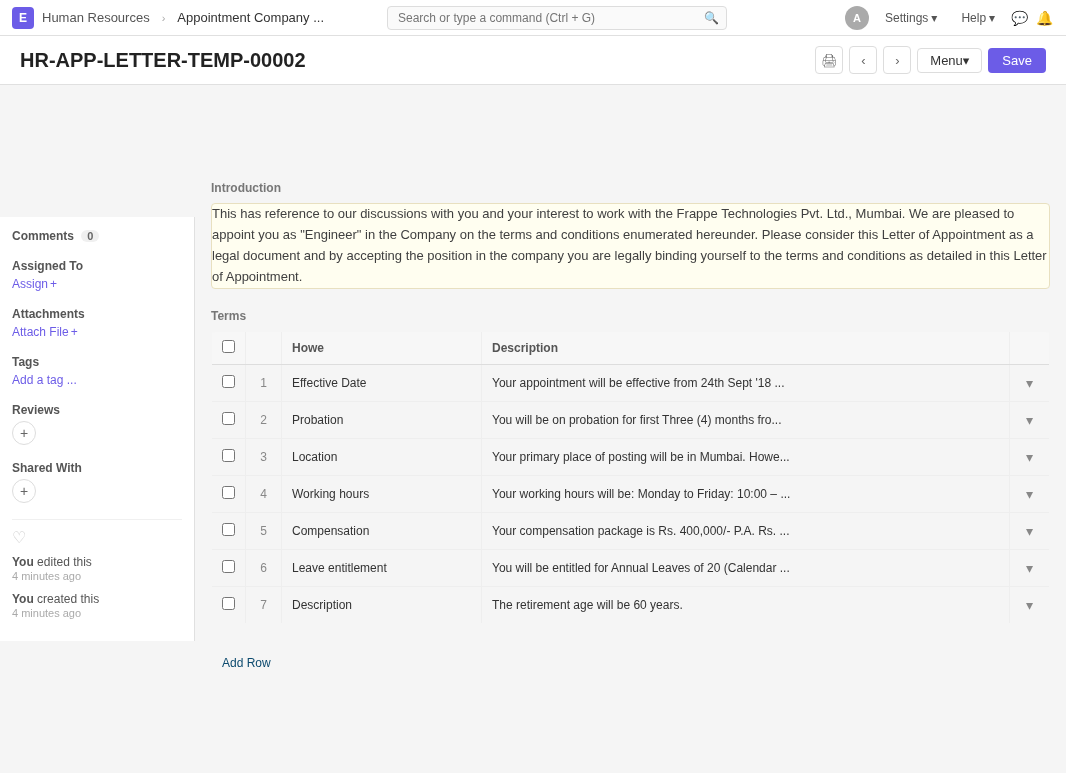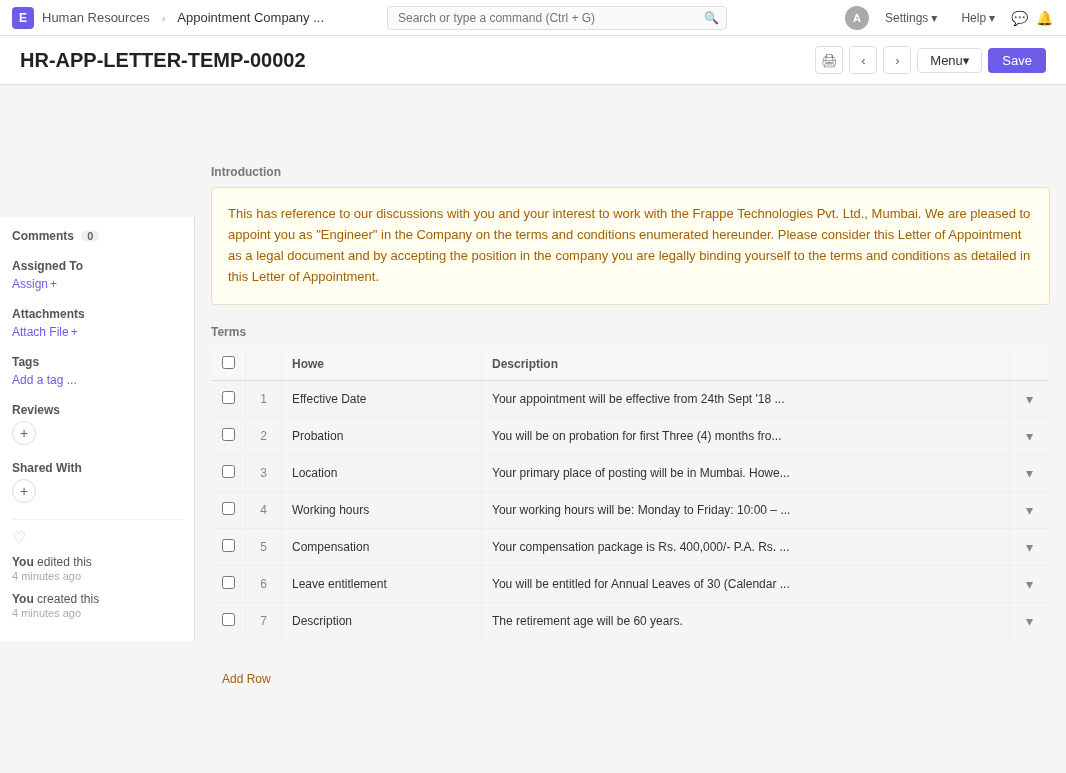--- a/index.html
+++ b/index.html
@@ -90,21 +90,21 @@
 
     
     .main-content { flex: 1; overflow-y: auto; padding: 16px; }
 
     
     .section-title { font-size: 12px; font-weight: 600; color: #777; margin-bottom: 8px; text-transform: none; }
 
     
     .intro-box {
       background: #fffef0; border: 1px solid #e8e0c0; border-radius: 4px;
-      padding: 16px; margin-bottom: 20px; font-size: 13px; line-height: 1.6; color: #a16207;
+      padding: 0; margin-bottom: 20px; font-size: 13px; line-height: 1.6; color: #404040;
     }
 
     
     .terms-section {}
     .terms-table { width: 100%; border-collapse: collapse; border: 1px solid #ddd; border-radius: 4px; overflow: hidden; }
     .terms-table th {
       background: #f7f7f7; text-align: left; padding: 8px 10px; font-size: 12px; font-weight: 600;
       color: #555; border-bottom: 1px solid #ddd; border-right: 1px solid #eee;
     }
     .terms-table th:last-child { border-right: none; }
@@ -115,21 +115,21 @@
     .terms-table td:last-child { border-right: none; }
     .terms-table tr:last-child td { border-bottom: none; }
     .terms-table .col-check { width: 28px; text-align: center; }
     .terms-table .col-num { width: 36px; text-align: center; color: #888; }
     .terms-table .col-title { width: 200px; }
     .terms-table .col-desc { }
     .terms-table .col-action { width: 36px; text-align: center; }
     .expand-btn { background: none; border: none; cursor: pointer; color: #888; font-size: 14px; padding: 2px 6px; }
     .add-row-row td { padding: 6px 10px; }
     .add-row-btn {
-      background: none; border: none; font-size: 12px; color: #a16207; cursor: pointer; font-weight: 500; margin-top: 27px;
+      background: none; border: none; font-size: 12px; color: #0c4a6e; cursor: pointer; font-weight: 500; margin-top: 27px;
     }
     input[type="checkbox"] { cursor: pointer; }
   </style>
 </head>
 <body>
 
 <div class="top-nav">
   <div class="app-icon">E</div>
   <div class="breadcrumb">
     <span class="breadcrumb-item">Human Resources</span>
@@ -306,21 +306,21 @@
     <td class="col-action">
       <button class="expand-btn">▾</button>
     </td>
   </tr>
               <tr>
     <td class="col-check">
       <input type="checkbox" style="">
     </td>
     <td class="col-num">6</td>
     <td class="col-title">Leave entitlement</td>
-    <td class="col-desc">You will be entitled for Annual Leaves of 30 (Calendar ...</td>
+    <td class="col-desc">You will be entitled for Annual Leaves of 20 (Calendar ...</td>
     <td class="col-action">
       <button class="expand-btn">▾</button>
     </td>
   </tr>
               <tr>
     <td class="col-check">
       <input type="checkbox" style="">
     </td>
     <td class="col-num">7</td>
     <td class="col-title">Description</td>

